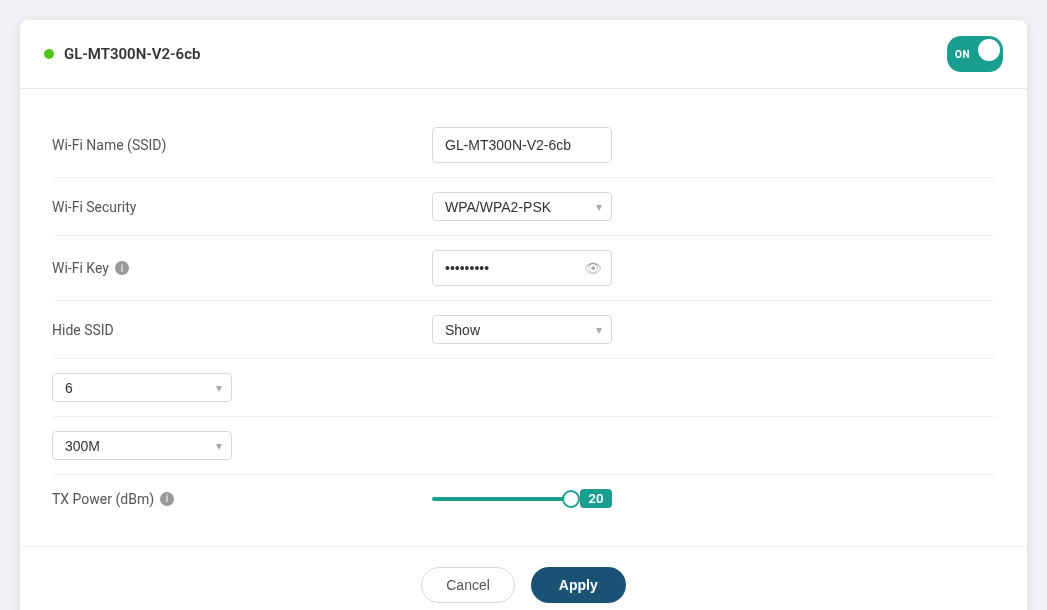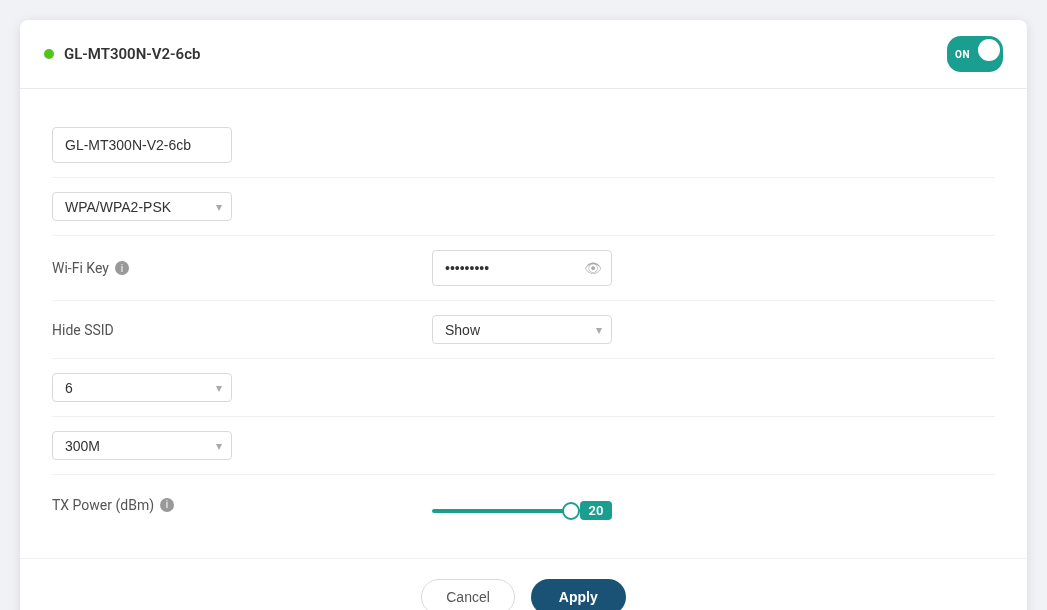--- a/index.html
+++ b/index.html
@@ -172,21 +172,20 @@
       top: 50%;
       transform: translateY(-50%);
       pointer-events: none;
       color: #aaa;
       font-size: 12px;
     }
     .slider-row {
       display: flex;
       align-items: center;
       flex: 1;
-      margin-top: 12px;
     }
     .slider-input {
       flex: 1;
       max-width: 160px;
       height: 4px;
       -webkit-appearance: none;
       background: linear-gradient(to right, #1a9e8f 0%, #1a9e8f 95%, #ddd 95%, #ddd 100%);
       border-radius: 2px;
       outline: none;
       cursor: pointer;
@@ -256,26 +255,32 @@
       <div class="toggle">
         <span class="toggle-label">ON</span>
         <div class="toggle-knob"></div>
       </div>
     </div>
   </div>
 
   <div class="card-body">
 
     <div class="form-row">
+      <div class="form-label">
+        <span>Wi-Fi Name (SSID)</span>
+      </div>
       <div class="form-control">
         <input type="text" class="input-field" value="GL-MT300N-V2-6cb" style="">
       </div>
     </div>
 
     <div class="form-row">
+      <div class="form-label">
+        <span>Wi-Fi Security</span>
+      </div>
       <div class="form-control">
         <div class="select-wrapper">
           <select class="select-field">
             <option value="WPA/WPA2-PSK">WPA/WPA2-PSK</option>
             <option value="WPA2-PSK">WPA2-PSK</option>
             <option value="WPA3-SAE">WPA3-SAE</option>
             <option value="None">None</option>
           </select>
           <span class="select-arrow">▾</span>
         </div>

